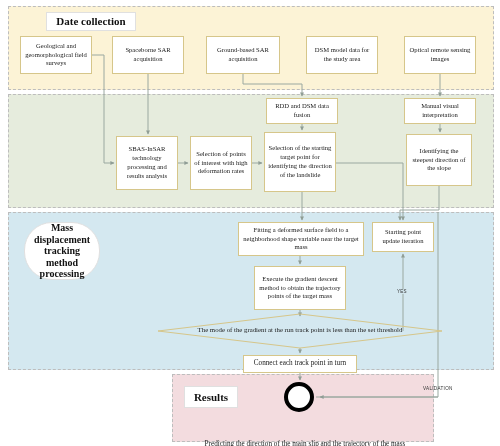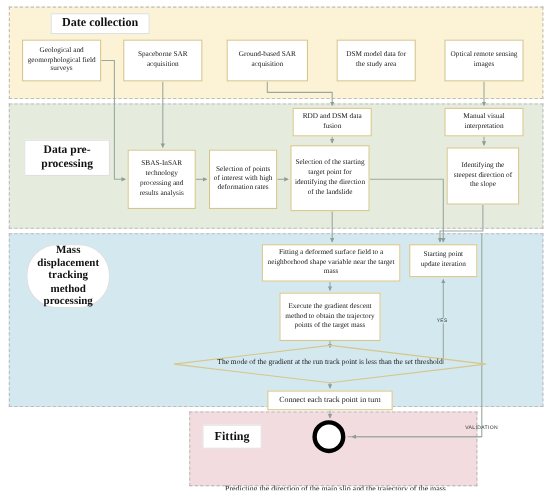--- a/index.html
+++ b/index.html
@@ -181,23 +181,22 @@
       <path d="M438,300 L438,212"></path>
     </g>
     <g fill="none" stroke="#9aa8a0" stroke-width="1" marker-end="url(#arrow)">
       <path d="M438,397 L320,397"></path>
     </g>
 
     <polygon points="300,314 442,331 300,348 158,331" fill="none" stroke="#d6c68a" stroke-width="1"></polygon>
   </svg>
 
   <div class="band-title" id="title-collection">Date collection</div>
-  <div class="band-title" id="title-preprocessing">Data pre-processing</div>
   <div class="band-title" id="title-tracking">Mass displacement tracking method processing</div>
-  <div class="band-title" id="title-results">Fitting</div>
+  <div class="band-title" id="title-results">Results</div>
 
   <div class="node" id="n-geo">Geological and geomorphological field surveys</div>
   <div class="node" id="n-space">Spaceborne SAR acquisition</div>
   <div class="node" id="n-ground">Ground-based SAR acquisition</div>
   <div class="node" id="n-dsm">DSM model data for the study area</div>
   <div class="node" id="n-optical">Optical remote sensing images</div>
 
   <div class="node" id="n-rdd">RDD and DSM data fusion</div>
   <div class="node" id="n-manual">Manual visual interpretation</div>
   <div class="node" id="n-sbas">SBAS-InSAR technology processing and results analysis</div>

